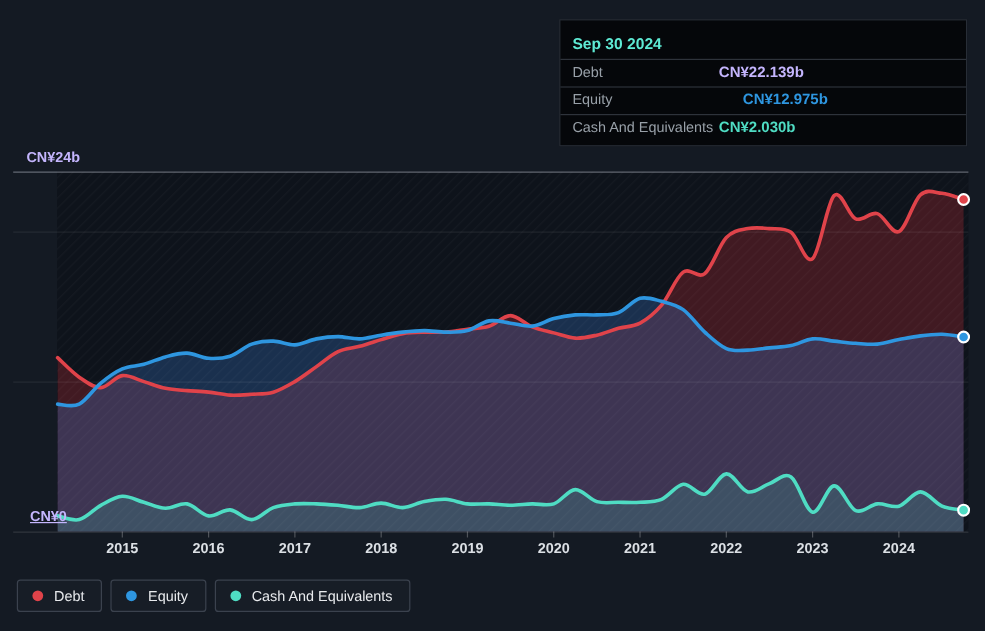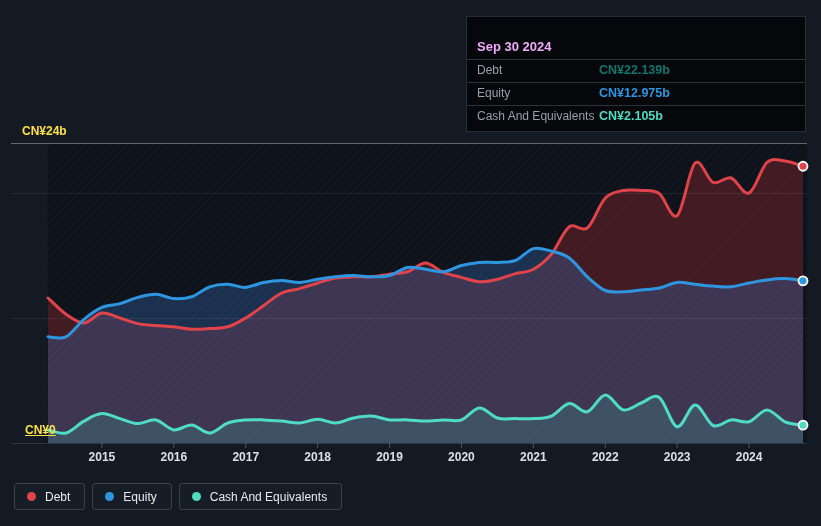--- a/index.html
+++ b/index.html
@@ -1,32 +1,32 @@
 <!DOCTYPE html>
 <html><head>
 <meta charset="utf-8">
 <style>
   html,body{margin:0;padding:0;width:821px;height:526px;overflow:hidden;
     background:#141a23;font-family:"Liberation Sans",sans-serif;}
   .stage{position:absolute;inset:0;width:821px;height:526px;}
   svg#chart{position:absolute;left:0;top:0;}
 
   
-  .y-label{position:absolute;font-size:12px;font-weight:700;color:#fde047;line-height:14px;text-align:right;}
+  .y-label{position:absolute;font-size:12px;font-weight:700;color:#c4b5fd;line-height:14px;text-align:right;}
   .y-label.top{left:22px;top:124px;}
   .y-label.zero{left:25px;top:423px;text-decoration:underline;}
 
   
   .tooltip{position:absolute;left:466px;top:16px;width:340px;box-sizing:border-box;
     background:#05070a;border:1px solid #272d36;z-index:5;}
-  .tt-header{padding:22px 12px 5px 10px;font-size:13px;font-weight:700;color:#f0abfc;}
+  .tt-header{padding:12px 12px 5px 10px;font-size:13px;font-weight:700;color:#5eead4;}
   .tt-row{display:flex;align-items:flex-start;border-top:1px solid #2e333b;
     padding:3px 12px 4px 10px;font-size:12px;line-height:15px;}
   .tt-label{width:122px;flex:none;color:#98a0a8;}
-  .tt-values{display:flex;flex-direction:column;}
+  .tt-values{display:flex;flex-direction:column;margin-left:20px;}
   .tt-value{font-weight:700;font-size:12.5px;}
   .tt-ratio{margin-top:4px;color:#98a0a8;font-size:12px;}
   .tt-ratio b{color:#ffffff;font-weight:700;margin-right:4px;}
   .tt-row.cash{padding-bottom:7px;}
 
   
   .legend{position:absolute;left:14px;top:483px;display:flex;gap:7px;}
   .legend-item{display:flex;align-items:center;gap:9px;height:27px;box-sizing:border-box;
     border:1px solid #3b424e;border-radius:3px;padding:0 14px 0 12px;
     font-size:12px;color:#e8eaed;background:rgba(255,255,255,0.015);cursor:pointer;}
@@ -80,31 +80,31 @@
       <circle cx="803" cy="425.125" r="4.5" fill="#4fdcc3" stroke="#ffffff" stroke-width="1.8"></circle>
     </svg>
 
   <div class="y-label top">CN¥24b</div>
   <div class="y-label zero">CN¥0</div>
 
   <div class="tooltip">
     <div class="tt-header">Sep 30 2024</div>
     <div class="tt-row">
       <span class="tt-label">Debt</span>
-      <span class="tt-value" style="color: #0f766e;">CN¥22.139b</span>
+      <span class="tt-value" style="color: #c4b5fd;">CN¥22.139b</span>
     </div>
     <div class="tt-row">
       <span class="tt-label">Equity</span>
       <span class="tt-values">
         <span class="tt-value" style="color: rgb(46, 150, 224);">CN¥12.975b</span>
       </span>
     </div>
     <div class="tt-row cash">
       <span class="tt-label">Cash And Equivalents</span>
-      <span class="tt-value" style="color: rgb(79, 220, 195);">CN¥2.105b</span>
+      <span class="tt-value" style="color: rgb(79, 220, 195);">CN¥2.030b</span>
     </div>
   </div>
 
   <div class="legend">
     <div class="legend-item">
       <span class="legend-dot" style="background: rgb(224, 67, 74);"></span>
       <span>Debt</span>
     </div>
     <div class="legend-item">
       <span class="legend-dot" style="background: rgb(46, 150, 224);"></span>

